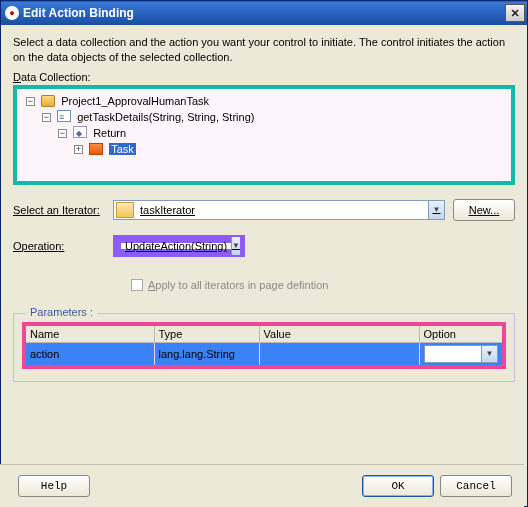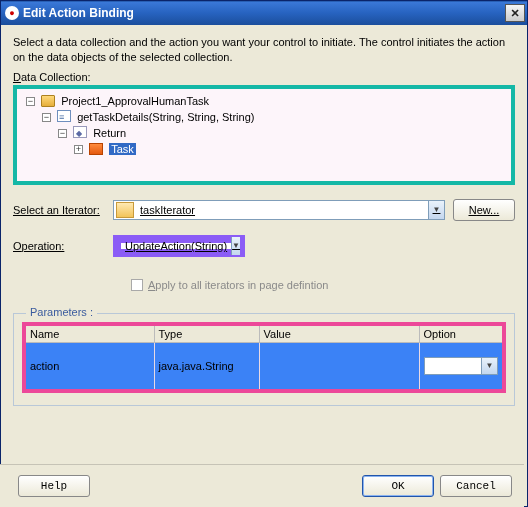--- a/index.html
+++ b/index.html
@@ -144,21 +144,21 @@
     border: 4px solid #ec4899;
   }
   table.params th {
     background: #ece9d8;
     border: 1px solid #bbb;
     text-align: left; font-weight: normal;
     padding: 2px 4px; height: 16px;
   }
   table.params td {
     border: 1px solid #e8d9e4;
-    padding: 14px 4px; height: 18px;
+    padding: 2px 4px; height: 18px;
   }
   .opt-cell {
     display:flex; align-items:center;
   }
   .opt-combo {
     flex:1; height:18px; background:#fff;
     border:1px solid #7f9db9;
     display:flex; align-items:center;
   }
   .opt-combo .cbtn {
@@ -263,21 +263,21 @@
         <tr>
           <th style="width:130px">Name</th>
           <th style="width:105px">Type</th>
           <th style="width:160px">Value</th>
           <th>Option</th>
         </tr>
       </thead>
       <tbody>
         <tr>
           <td>action</td>
-          <td>java.java.String</td>
+          <td>lang.lang.String</td>
           <td></td>
           <td>
             <div class="opt-cell">
               <div class="opt-combo">
                 <span style="flex:1;padding:0 4px"></span>
                 <span class="cbtn"></span>
               </div>
             </div>
           </td>
         </tr>

